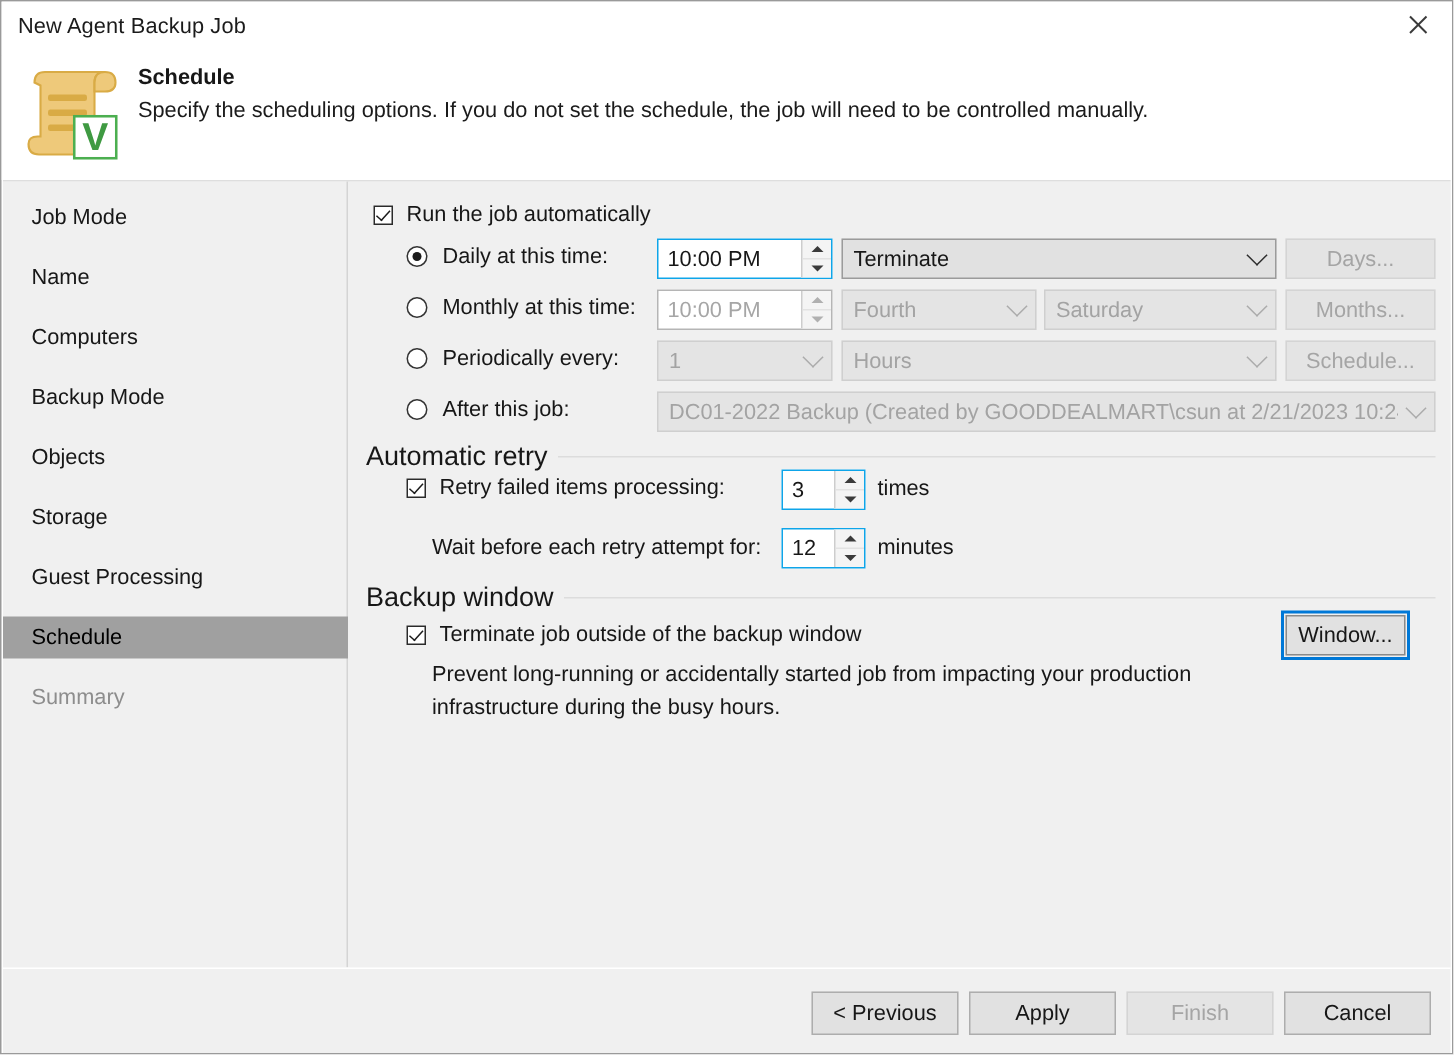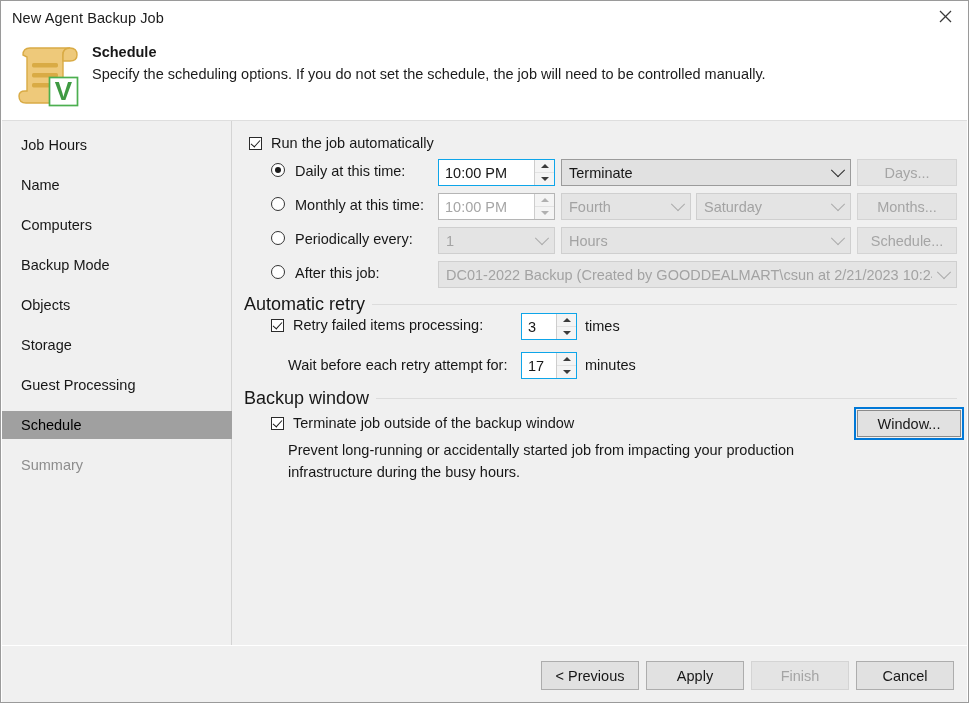--- a/index.html
+++ b/index.html
@@ -167,21 +167,21 @@
     content: "";
     position: absolute;
     left: 3px; top: 3px;
     width: 6px; height: 6px;
     border-radius: 50%;
     background: #1b1b1b;
   }
   .radio-row {
     position: absolute;
     display: flex;
-    align-items: flex-start;
+    align-items: center;
     cursor: pointer;
   }
   .radio-label {
     margin-left: 10px;
     font-size: 14.5px;
     color: #171717;
     white-space: nowrap;
   }
 
   
@@ -373,21 +373,21 @@
       </svg>
     </div>
     <div class="header-title">Schedule</div>
     <div class="header-desc">Specify the scheduling options. If you do not set the schedule, the job will need to be controlled manually.</div>
   </div>
 
   <div class="body-area">
 
     <div class="sidebar">
       <div class="nav-item" style="top:10px;">
-          <span>Job Hours</span>
+          <span>Job Mode</span>
         </div>
       <div class="nav-item" style="top:50px;">
           <span>Name</span>
         </div>
       <div class="nav-item" style="top:90px;">
           <span>Computers</span>
         </div>
       <div class="nav-item" style="top:130px;">
           <span>Backup Mode</span>
         </div>
@@ -513,42 +513,42 @@
             </span>
           <span class="spin-btn">
               <i class="arr-dn"></i>
             </span>
         </span>
       </div>
       <div class="plain-label" style="left:352px; top:197px;">times</div>
 
       <div class="plain-label" style="left:55px; top:236px;">Wait before each retry attempt for:</div>
       <div class="spin" style="left:288px; top:231px; width:56px; height:27px;">
-        <span class="spin-val">17</span>
+        <span class="spin-val">12</span>
         <span class="spin-btns">
           <span class="spin-btn">
               <i class="arr-up"></i>
             </span>
           <span class="spin-btn">
               <i class="arr-dn"></i>
             </span>
         </span>
       </div>
       <div class="plain-label" style="left:352px; top:236px;">minutes</div>
 
       <div class="group" style="left:11px; top:267px; width:713px;">
         <span class="group-label">Backup window</span>
         <span class="group-rule"></span>
       </div>
 
       <div class="chk-row" style="left:38px; top:294px;">
         <span class="checkbox checked"></span>
         <span class="chk-label">Terminate job outside of the backup window</span>
       </div>
-      <div class="btn focus" style="left:624px; top:289px; width:104px; height:27px;">Window...</div>
+      <div class="btn focus" style="left:624px; top:289px; width:80px; height:27px;">Window...</div>
 
       <div class="desc-line" style="left:55px; top:321px;">Prevent long-running or accidentally started job from impacting your production</div>
       <div class="desc-line" style="left:55px; top:343px;">infrastructure during the busy hours.</div>
 
     </div>
   </div>
 
   <div class="footer">
     <div class="btn" style="left:539px; top:15px; width:98px; height:29px;text-align:right;">&lt; Previous</div>
     <div class="btn" style="left:644px; top:15px; width:98px; height:29px;">Apply</div>

